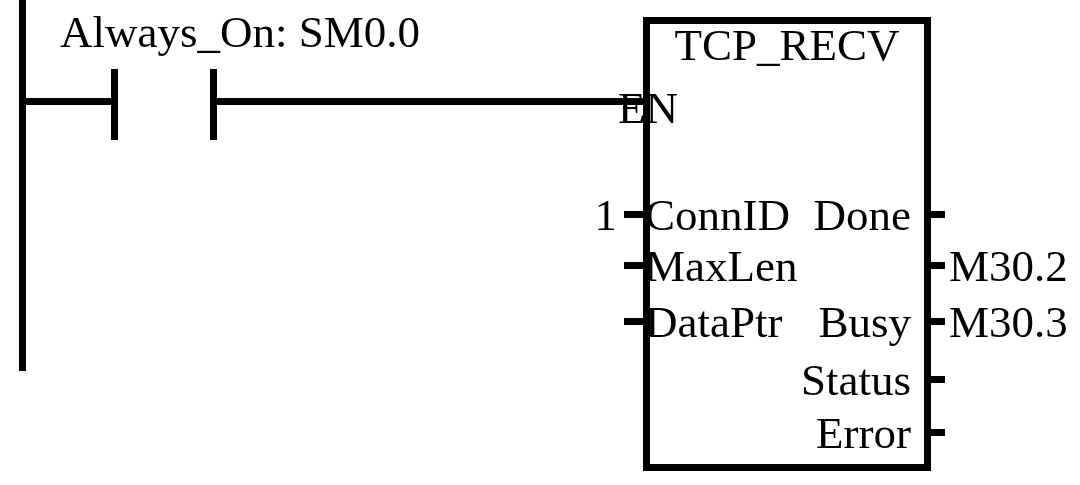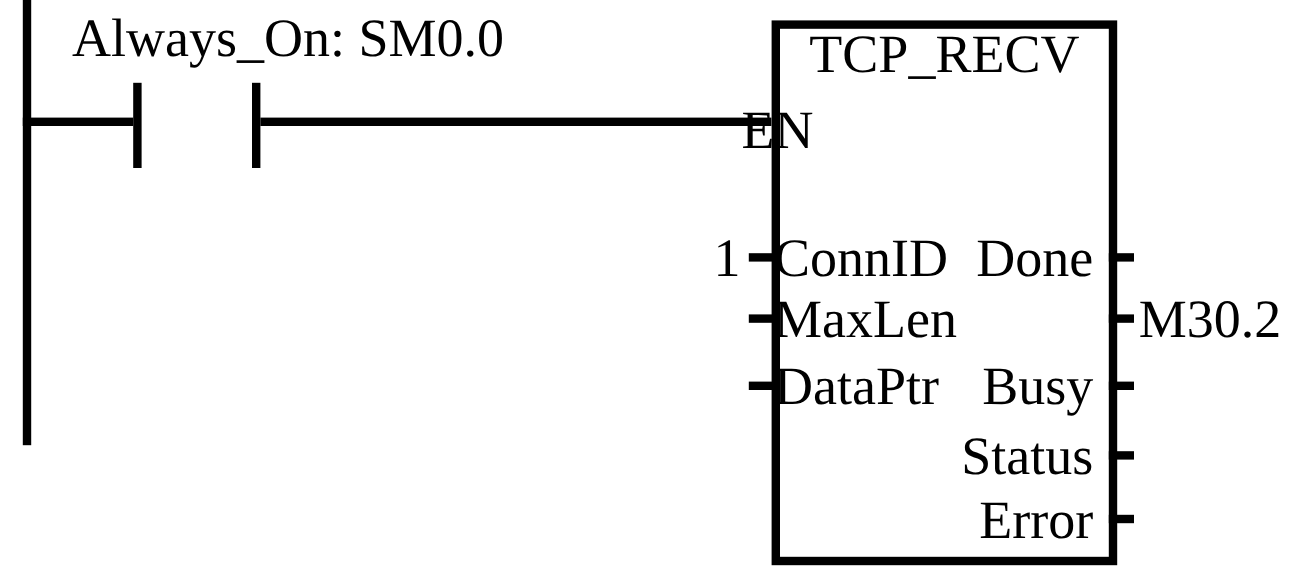--- a/index.html
+++ b/index.html
@@ -110,14 +110,15 @@
   <div class="txt right out-param r3">Status</div>
   <div class="txt right out-param r4">Error</div>
 
   <div class="wire out-stub s0"></div>
   <div class="wire out-stub s1"></div>
   <div class="wire out-stub s2"></div>
   <div class="wire out-stub s3"></div>
   <div class="wire out-stub s4"></div>
 
   <div class="txt out-val r1">M30.2</div>
+  <div class="txt out-val r2">M30.3</div>
 
 </div>
 
 </body></html>

